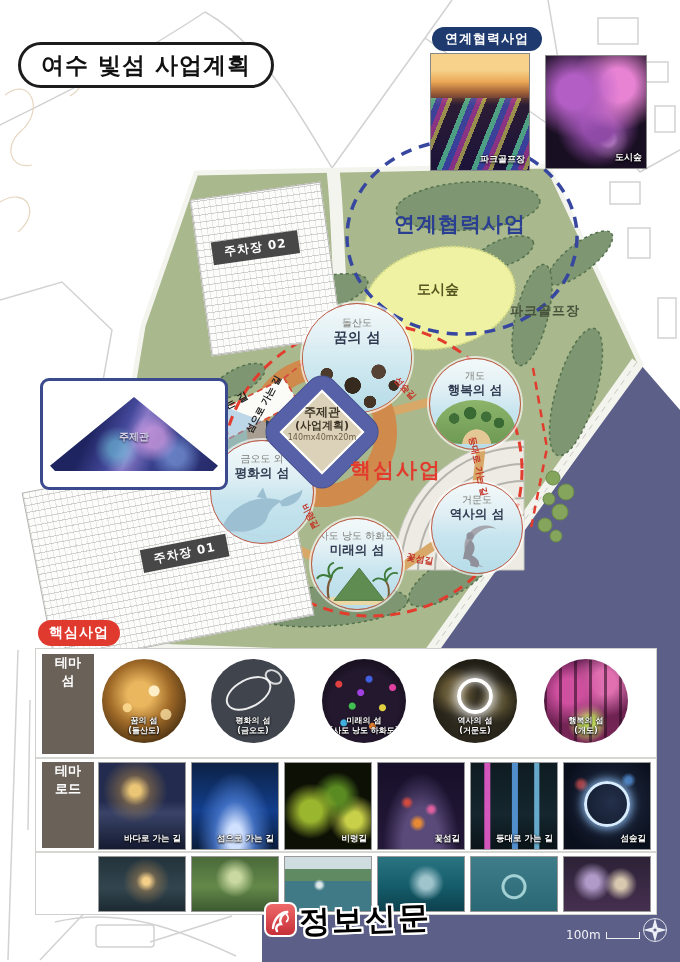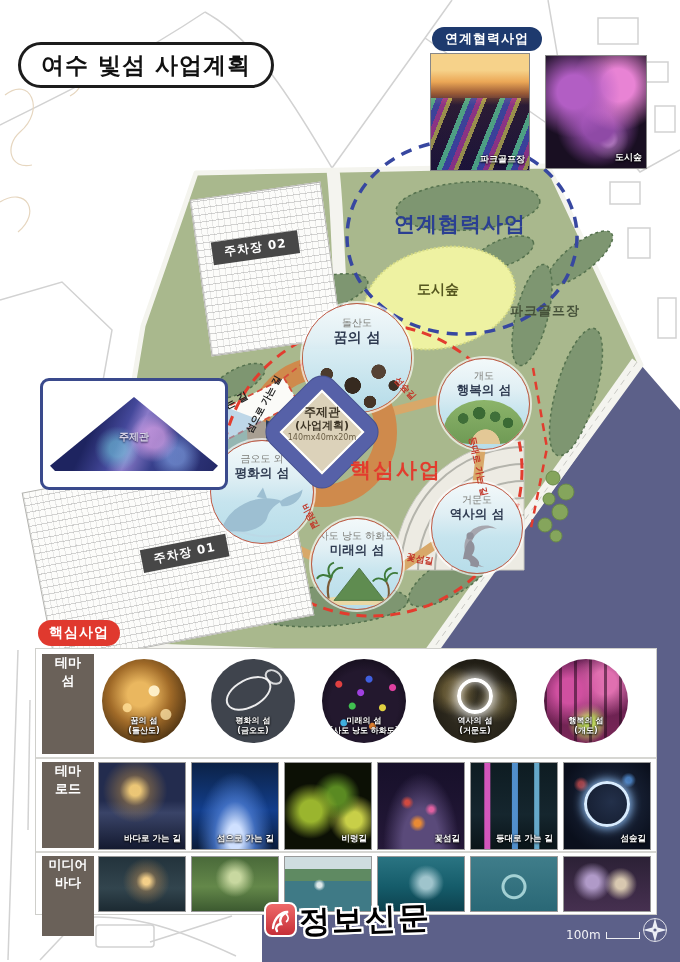--- a/index.html
+++ b/index.html
@@ -68,21 +68,21 @@
   .lm-text .l3{display:block;font-size:8px;color:#6b5f46;margin-top:1px;}
 
   
   .isl{position:absolute;border-radius:50%;overflow:hidden;z-index:12;border:1.5px solid #c05a46;
        box-shadow:0 0 0 2px rgba(255,255,255,.65);
        background:linear-gradient(180deg,#f3f9fa 0%,#e0eff4 34%,#c6e4ee 60%,#b7dde9 100%);text-align:center;}
   .isl .sub{display:block;margin-top:11%;font-size:10px;color:#7b7b76;}
   .isl .name{display:block;font-size:12.5px;font-weight:800;color:#2e3a50;line-height:1.1;}
   .i-dream{left:302px;top:303px;width:110px;height:110px;}
   .i-dream .name{font-size:14px;}
-  .i-happy{left:438px;top:358px;width:92px;height:92px;}
+  .i-happy{left:429px;top:358px;width:92px;height:92px;}
   .i-peace{left:210px;top:440px;width:104px;height:104px;}
   .i-future{left:311px;top:518px;width:92px;height:92px;}
   .i-history{left:431px;top:482px;width:92px;height:92px;}
   .scene{position:absolute;left:0;right:0;bottom:0;}
   .sc-dream{top:42%;
      background:radial-gradient(circle at 22% 40%, #4c3b2c 0 6px, transparent 6.5px),
        radial-gradient(circle at 46% 58%, #362a1f 0 8px, transparent 8.5px),
        radial-gradient(circle at 70% 36%, #554234 0 7px, transparent 7.5px),
        radial-gradient(circle at 84% 58%, #3c2f24 0 5px, transparent 5.5px),
        radial-gradient(circle at 34% 80%, #2e241b 0 7px, transparent 7.5px),
@@ -460,24 +460,20 @@
       <span class="rp-label">꽃섬길</span>
     </div>
     <div class="rphoto rp5" style="left:434px;">
       <span class="rp-label">등대로 가는 길</span>
     </div>
     <div class="rphoto rp6" style="left:527px;">
       <span class="ring-blue"></span>
       <span class="rp-label">섬숲길</span>
     </div>
 
-    <div class="rlabel" style="top:207px;height:80px;">
-      <span>미디어</span>
-      <span>바다</span>
-    </div>
     <div class="mphoto mp1" style="left:62px;"></div>
     <div class="mphoto mp2" style="left:155px;"></div>
     <div class="mphoto mp3" style="left:248px;"></div>
     <div class="mphoto mp4" style="left:341px;"></div>
     <div class="mphoto mp5" style="left:434px;"></div>
     <div class="mphoto mp6" style="left:527px;"></div>
   </div>
 
   <div class="abs logo-icon">
     <svg width="29" height="31" viewBox="0 0 29 31">

